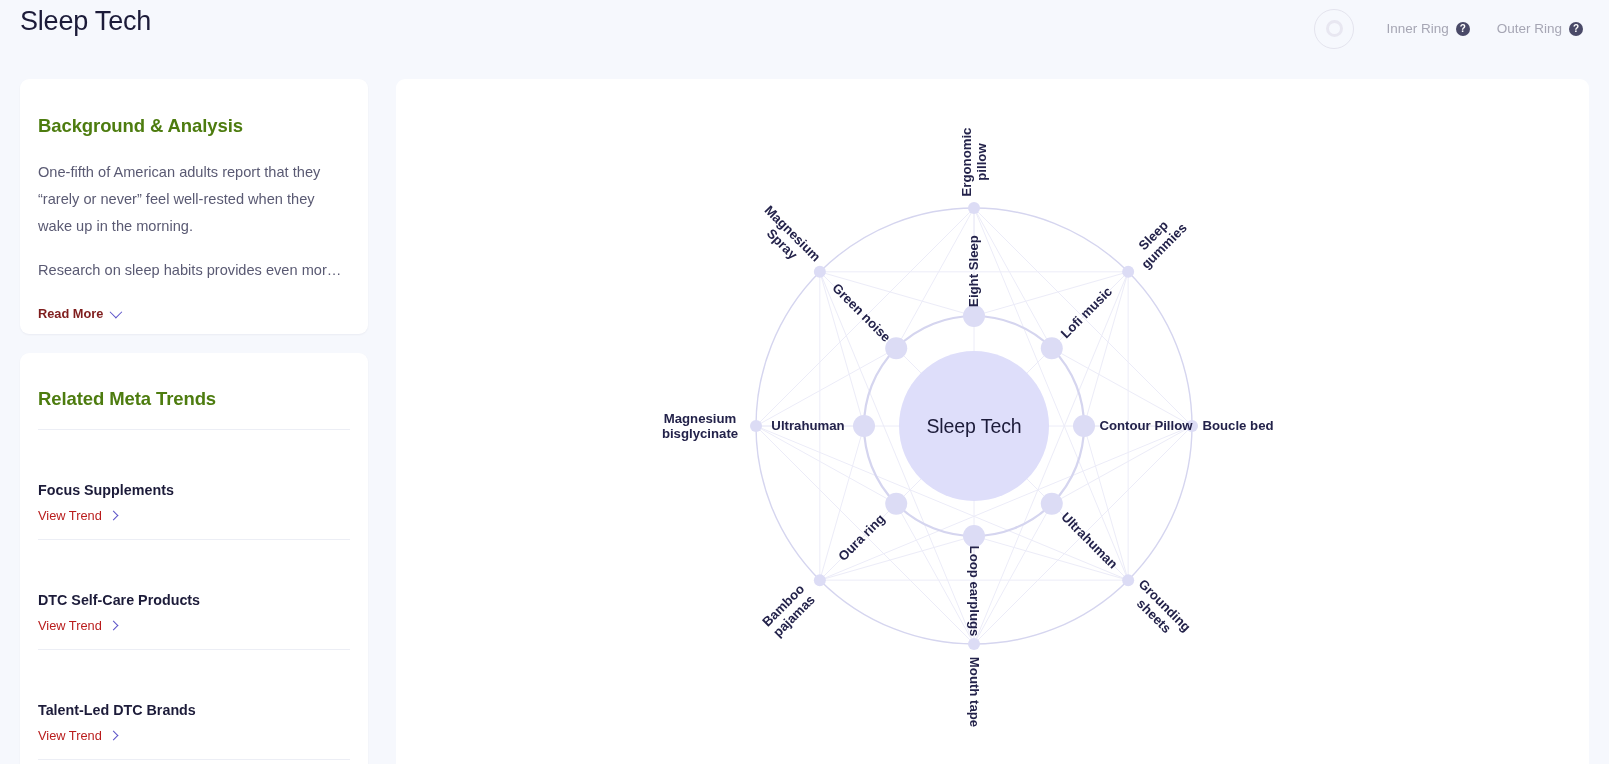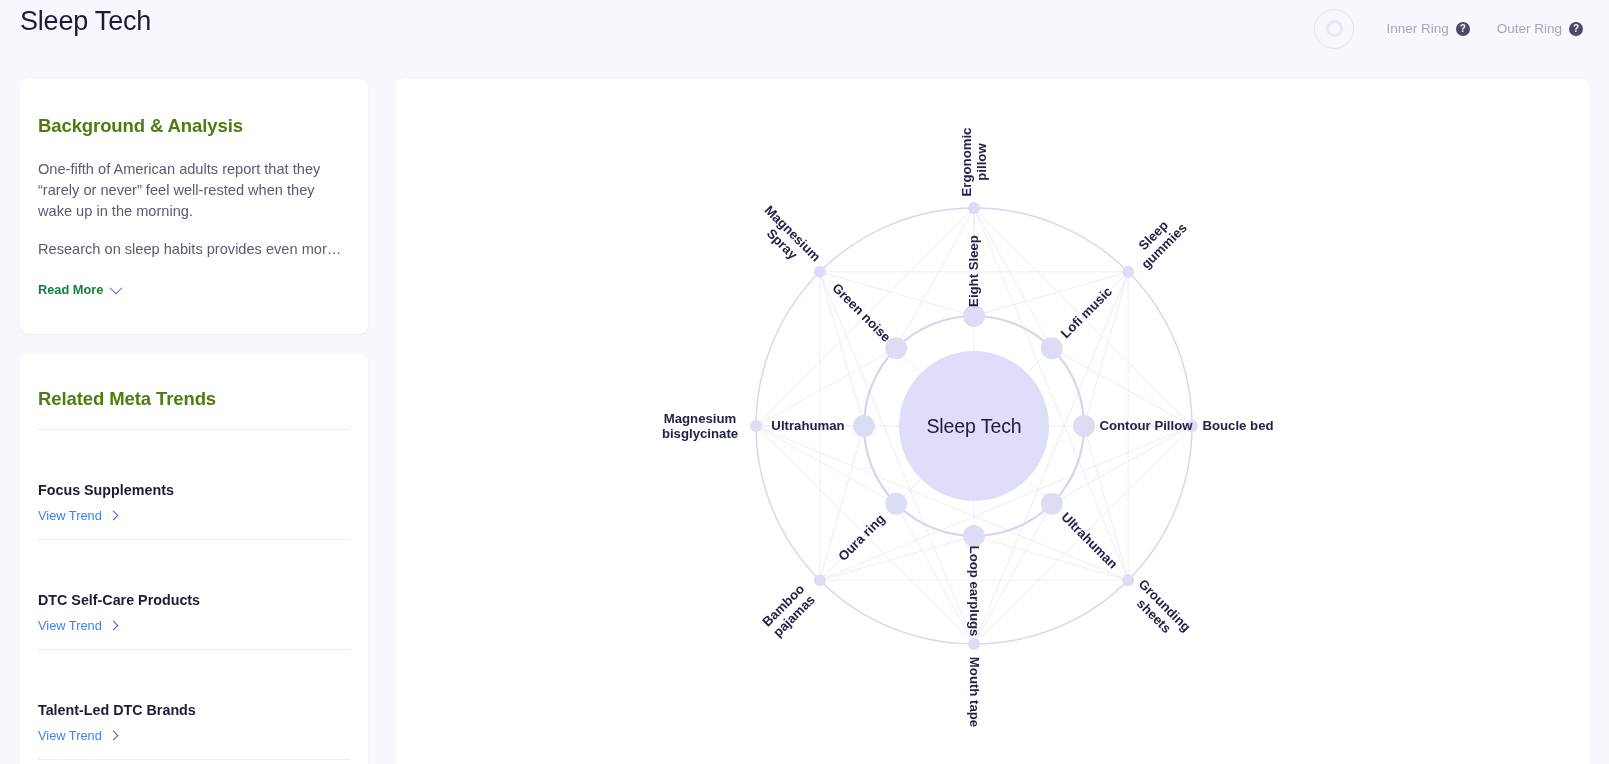--- a/index.html
+++ b/index.html
@@ -62,26 +62,26 @@
     border-radius: 9px;
     box-shadow: 0 1px 2px rgba(28,27,57,0.05);
     padding: 18px 18px 20px 18px;
   }
   #background-card { height: 255px; padding: 20px 18px; }
   .card-title {
     font-size: 18.5px; font-weight: 700; color: #4d7c0f;
     margin: 16px 0 22px 0; letter-spacing: -0.1px;
   }
   .card-para {
-    font-size: 14.6px; line-height: 21px;
+    font-size: 14.6px; line-height: 27px;
     color: #5a5a73; margin: 0 0 17px 0;
   }
   #read-more {
     display: inline-flex; align-items: center; gap: 7px;
-    font-size: 12.8px; font-weight: 700; color: #15803d;
+    font-size: 12.8px; font-weight: 700; color: #7f1d1d;
     cursor: pointer; margin-top: 5px;
   }
   .chev-down {
     width: 9px; height: 9px;
     border-right: 1.7px solid #5b52c9;
     border-bottom: 1.7px solid #5b52c9;
     transform: rotate(45deg) translateY(-2px);
   }
 
   #trends-card { margin-top: 19px; padding: 19px 18px 0 18px; }
@@ -90,21 +90,21 @@
     border-top: 1px solid #eceef5;
     padding: 16px 0 15px 0;
   }
   .trend-name {
     font-size: 14.3px; font-weight: 700; color: #1c1b39;
     margin-bottom: 8px;
     margin-top: 36px;
   }
   .trend-link {
     display: inline-flex; align-items: center; gap: 8px;
-    font-size: 12.8px; font-weight: 500; color: #3b82f6;
+    font-size: 12.8px; font-weight: 500; color: #b91c1c;
     cursor: pointer;
   }
   .chev-right {
     width: 7px; height: 7px;
     border-top: 1.6px solid #5b52c9;
     border-right: 1.6px solid #5b52c9;
     transform: rotate(45deg);
   }
 
   

